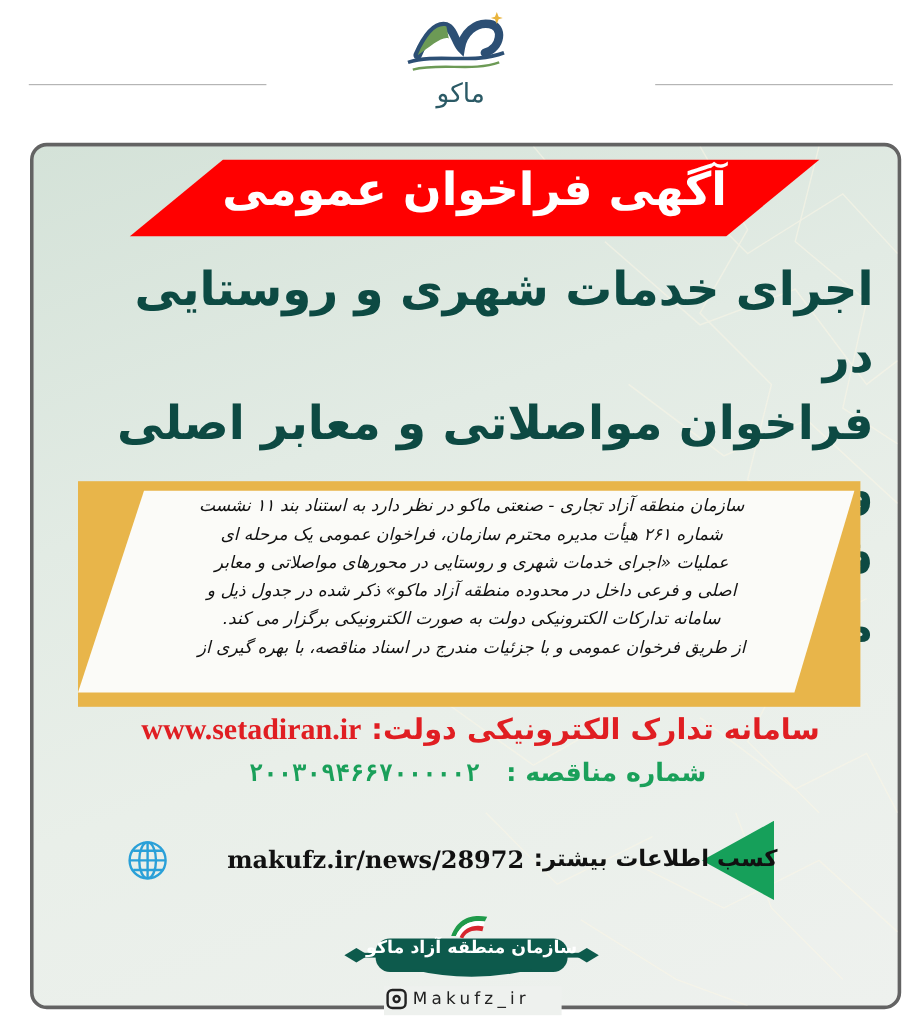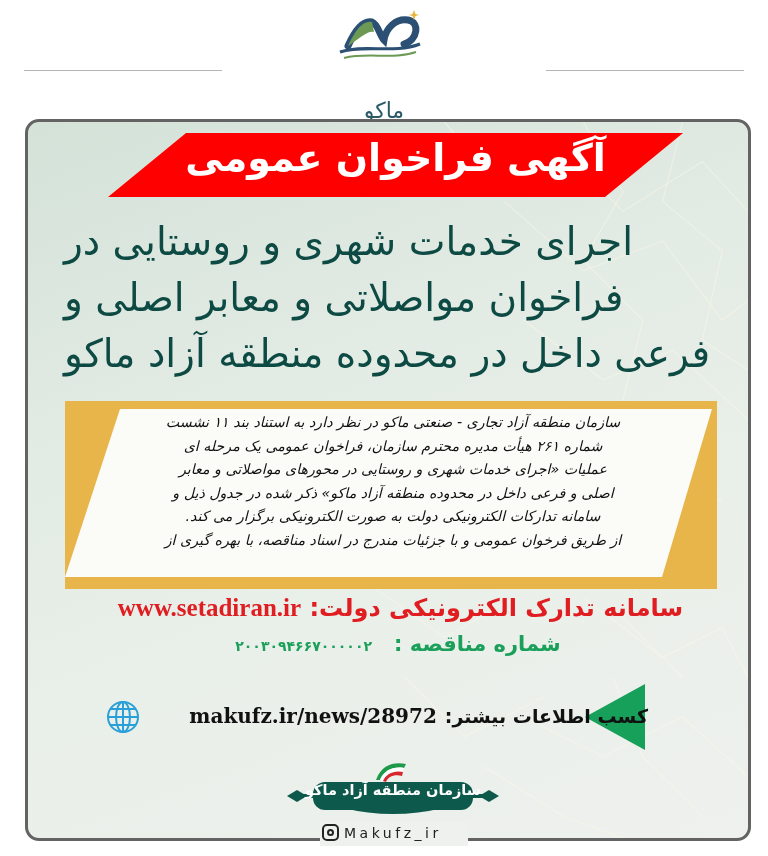--- a/index.html
+++ b/index.html
@@ -1,47 +1,47 @@
 <!DOCTYPE html>
 <html><head>
 <meta charset="utf-8">
 <style>
   * { box-sizing: border-box; margin: 0; padding: 0; }
   html, body { width: 768px; height: 856px; background: #ffffff; overflow: hidden; }
   body { position: relative; font-family: "DejaVu Sans", sans-serif; }
 
   .logo { position: absolute; left: 334px; top: 6px; width: 100px; height: 62px; }
-  .logo-name { position: absolute; left: 0; width: 768px; top: 66px; text-align: center; font-size: 22px; color: #2b5a66; direction: rtl; margin-top: 32px; }
+  .logo-name { position: absolute; left: 0; width: 768px; top: 66px; text-align: center; font-size: 22px; color: #2b5a66; direction: rtl; }
   .logo-sub { position: absolute; left: 0; width: 768px; top: 94px; text-align: center; font-size: 10px; color: #555; direction: rtl; margin-top: 40px; }
   .top-line { position: absolute; top: 70px; height: 1px; background: #b5b5b5; }
 
   .frame { position: absolute; left: 25px; top: 119px; width: 726px; height: 722px;
     border: 3px solid #636363; border-radius: 14px; overflow: hidden;
     background: linear-gradient(160deg, #d4e2d8 0%, #e2ebe4 35%, #e9efe9 60%, #eef1ee 100%); }
   .pattern { position: absolute; inset: 0; opacity: 0.55; }
 
   .banner { position: absolute; left: 80px; top: 11px; width: 575px; height: 64px; }
   .banner-text { position: absolute; left: 80px; top: 11px; width: 575px; height: 50px;
     display: flex; align-items: center; justify-content: center; color: #fff; font-weight: bold;
     font-size: 38px; direction: rtl; }
 
-  .title { position: absolute; left: 20px; right: 20px; top: 92px; text-align: left; color: #0d4a43;
-    font-weight: normal; font-size: 39px; line-height: 56px; direction: rtl; letter-spacing: -0.5px; margin-left: 16px; }
+  .title { position: absolute; left: 20px; right: 20px; top: 92px; text-align: right; color: #0d4a43;
+    font-weight: bold; font-size: 39px; line-height: 56px; direction: rtl; letter-spacing: -0.5px; margin-left: 16px; }
 
   .goldbox { position: absolute; left: 37px; top: 279px; width: 652px; height: 188px; background: #e8b54a; }
   .goldbox svg { position: absolute; inset: 0; }
   .body-text { position: absolute; left: 70px; top: 289px; width: 590px; direction: rtl; text-align: center;
     font-size: 14.2px; line-height: 23.5px; color: #111; font-style: italic; }
 
   .seta { position: absolute; left: 60px; top: 472px; width: 625px; direction: rtl; text-align: center;
     color: #e01e22; font-weight: bold; font-size: 24px; white-space: nowrap; }
   .seta .url { font-family: Liberation Serif, serif; font-size: 25px; }
   .tender { position: absolute; left: 100px; top: 510px; width: 540px; direction: rtl; text-align: center;
     color: #1aa05a; font-weight: bold; font-size: 21px; white-space: nowrap; }
-  .tender .num { letter-spacing: 5px; font-size: 14px; }
+  .tender .num { letter-spacing: 5px; font-size: 20px; font-family: Liberation Mono, monospace; }
 
   .more { position: absolute; left: 75px; top: 578px; width: 545px; height: 32px; direction: rtl;
     display: flex; align-items: center; gap: 8px; color: #111; font-weight: bold; white-space: nowrap; }
   .more .lbl { font-size: 19px; }
   .more .link { font-family: "DejaVu Serif", serif; font-size: 20px; }
   .triangle { position: absolute; left: 557px; top: 562px; width: 60px; height: 66px; }
   .globe { position: absolute; left: 78px; top: 578px; width: 34px; height: 34px; }
 
   .badge { position: absolute; left: 255px; top: 656px; width: 220px; height: 40px; }
   .badge-text { position: absolute; left: 255px; top: 660px; width: 220px; text-align: center; direction: rtl;

